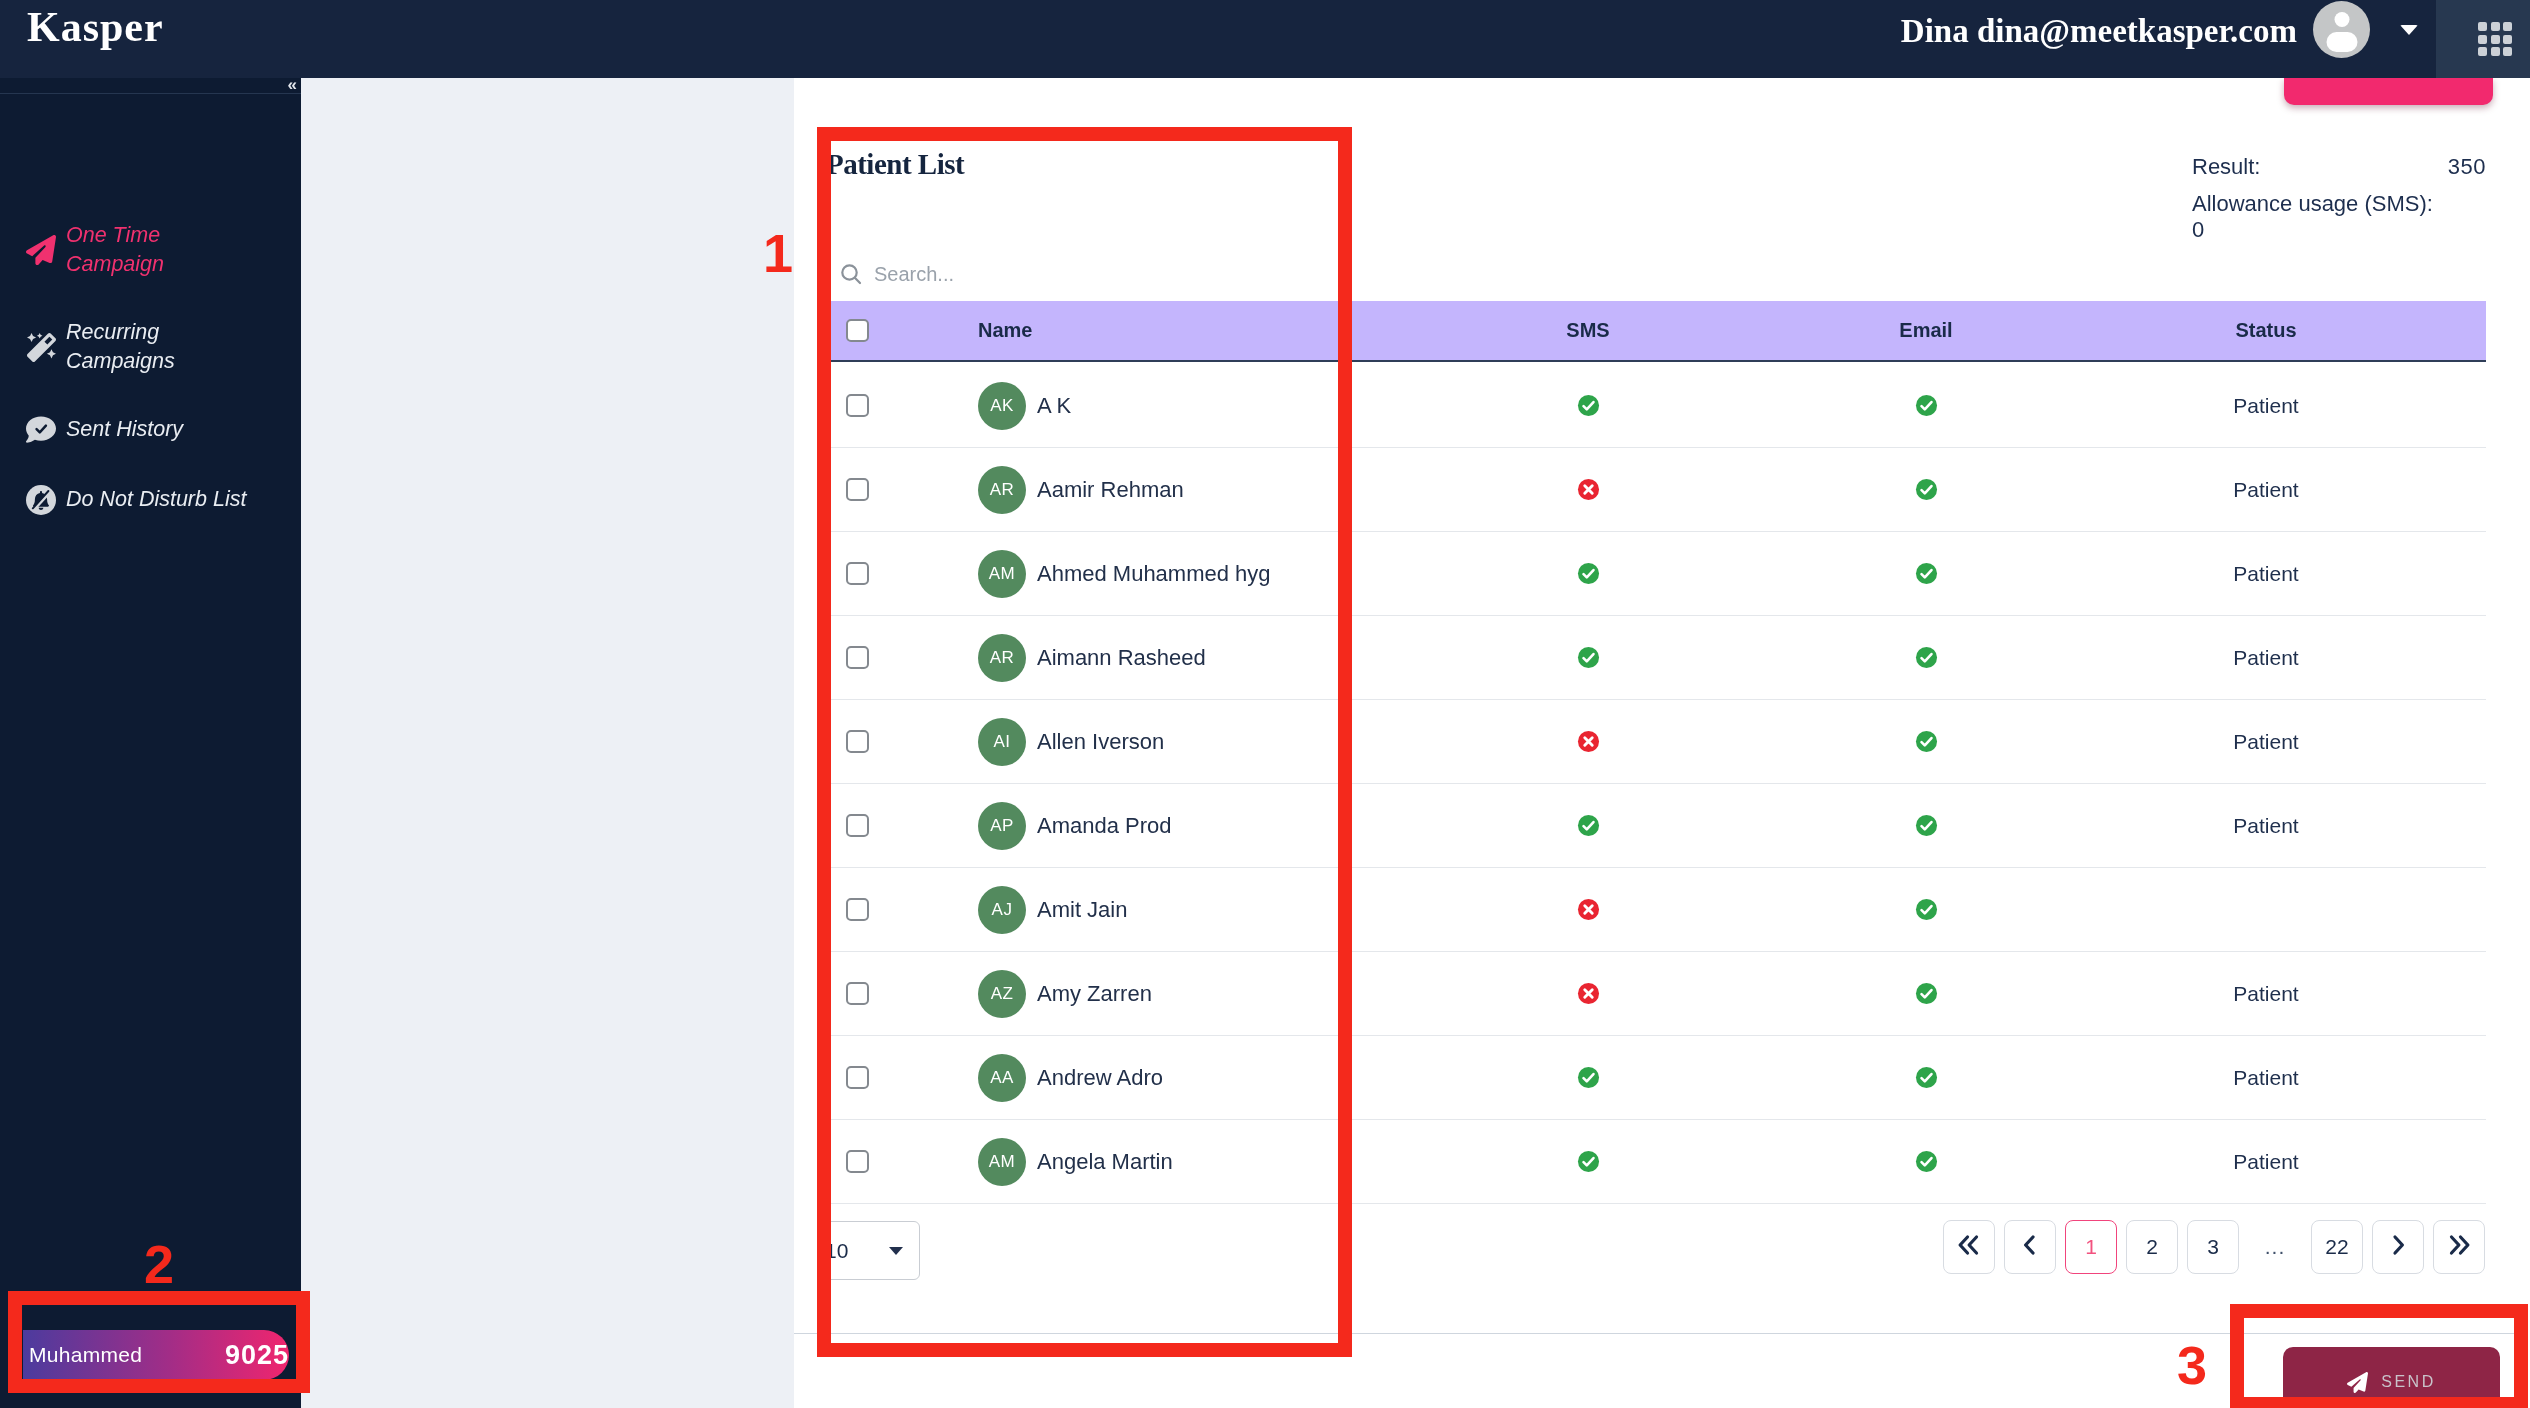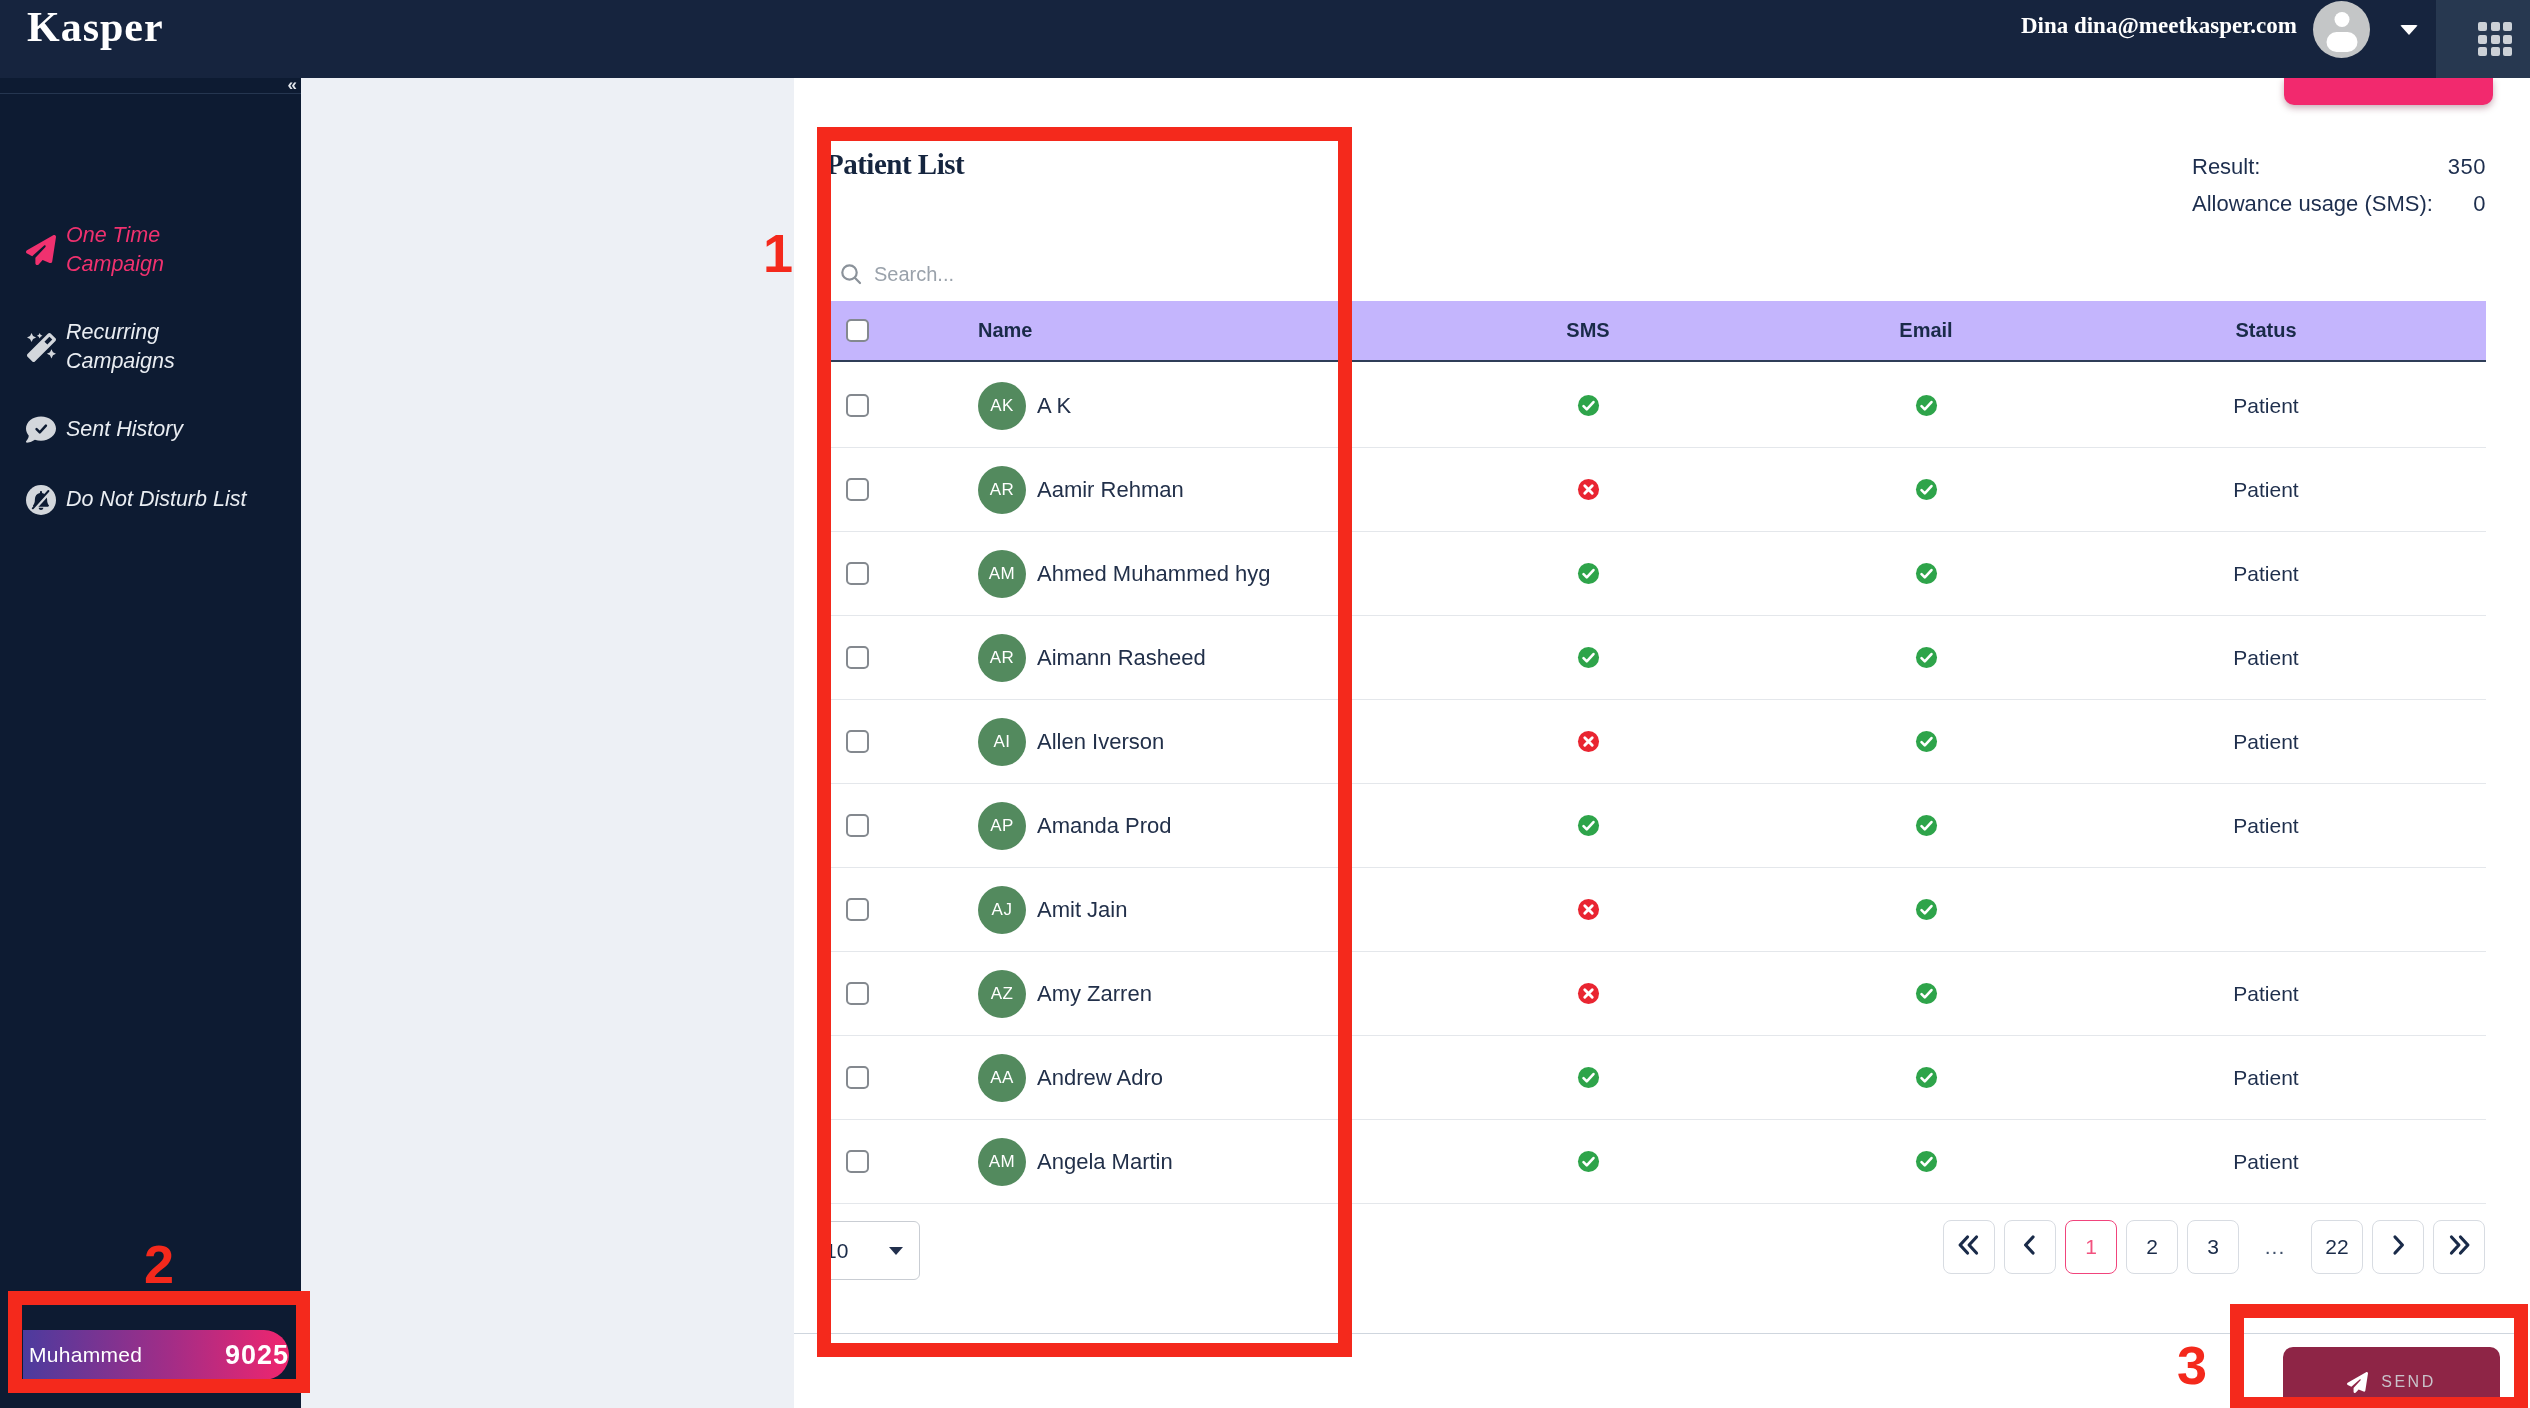--- a/index.html
+++ b/index.html
@@ -4,21 +4,21 @@
 <style>
   * { box-sizing: border-box; margin: 0; padding: 0; }
   html,body { width: 2530px; height: 1408px; }
   body {
     position: relative; overflow: hidden; background: #ffffff;
     font-family: "Liberation Sans", sans-serif;
   }
   
   .navbar { position:absolute; left:0; top:0; width:2530px; height:78px; background:#16243e; z-index:5; }
   .logo { position:absolute; left:27px; top:3px; font-family:"Liberation Serif",serif; font-weight:bold; font-size:42px; color:#fff; letter-spacing:1px; }
-  .user-label { position:absolute; right:233px; top:13px; font-family:"Liberation Serif",serif; font-weight:bold; font-size:23px; color:#fff; }
+  .user-label { position:absolute; right:233px; top:13px; font-family:"Liberation Serif",serif; font-weight:bold; font-size:33px; color:#fff; }
   .avatar-btn { position:absolute; left:2313px; top:1px; width:57px; height:57px; border-radius:50%; background:#c4c6c7; overflow:hidden; }
   .avatar-btn .head { position:absolute; left:50%; top:11px; transform:translateX(-50%); width:15px; height:15px; border-radius:50%; background:#fff; }
   .avatar-btn .shoulders { position:absolute; left:50%; top:31px; transform:translateX(-50%); width:31px; height:20px; border-radius:10px; background:#fff; }
   .nav-caret { position:absolute; left:2400px; top:25px; width:0; height:0; border-left:9px solid transparent; border-right:9px solid transparent; border-top:10px solid #fff; border-radius:2px; }
   .apps-panel { position:absolute; left:2436px; top:0; width:94px; height:78px; background:#273850; display:flex; align-items:center; justify-content:center; }
   .apps-grid { display:grid; grid-template-columns:repeat(3,9px); grid-gap:3.5px; transform:translateX(12px); }
   .apps-grid i { width:9px; height:9px; background:#ccd1d7; border-radius:2px; }
 
   
   .sidebar { position:absolute; left:0; top:78px; width:301px; height:1330px; background:#0d1b32; z-index:4; }
@@ -38,21 +38,21 @@
   .allowance-value { color:#fff; font-size:27px; font-weight:bold; margin-left:auto; letter-spacing:1px; }
 
   
   .gray-strip { position:absolute; left:301px; top:78px; width:505px; height:1330px; background:#edf0f5; }
   .card { position:absolute; left:794px; top:78px; width:1724px; height:1330px; background:#fff; }
   .pink-top-btn { position:absolute; left:1490px; top:0; width:209px; height:27px; background:#f2296e; border-radius:0 0 10px 10px; box-shadow:0 3px 7px rgba(100,20,50,0.35); }
   .page-title { position:absolute; left:32px; top:70px; font-family:"Liberation Serif",serif; font-weight:bold; font-size:29px; letter-spacing:-0.5px; color:#15253f; }
   .result-row { position:absolute; left:1398px; right:32px; display:flex; justify-content:space-between; font-size:22px; color:#1d2e4e; }
   .result-row .val { font-weight:500; letter-spacing:0.5px; }
   .rr1 { top:76px; }
-  .rr2 { top:113px; }
+  .rr2 { top:113px;flex-direction:column; }
   .search-wrap { position:absolute; left:46px; top:181px; width:600px; height:30px; display:flex; align-items:center; }
   .search-wrap svg { flex:0 0 22px; }
   .search-input { border:none; outline:none; background:transparent; margin-left:12px; font-size:20px; color:#3c4657; width:500px; font-family:"Liberation Sans",sans-serif; }
   .search-input::placeholder { color:#9aa2ab; opacity:1; }
 
   
   .thead { position:absolute; left:32px; top:223px; width:1660px; height:61px; background:#c4b5fd; border-bottom:2px solid #2f3e58; display:flex; align-items:center; font-weight:bold; font-size:20px; color:#1a2b49; }
   .trow { height:84px; border-bottom:1px solid #e4e7eb; display:flex; align-items:center; }
   .tbody { position:absolute; left:32px; top:286px; width:1660px; }
   .col-check { flex:0 0 82px; display:flex; align-items:center; }

